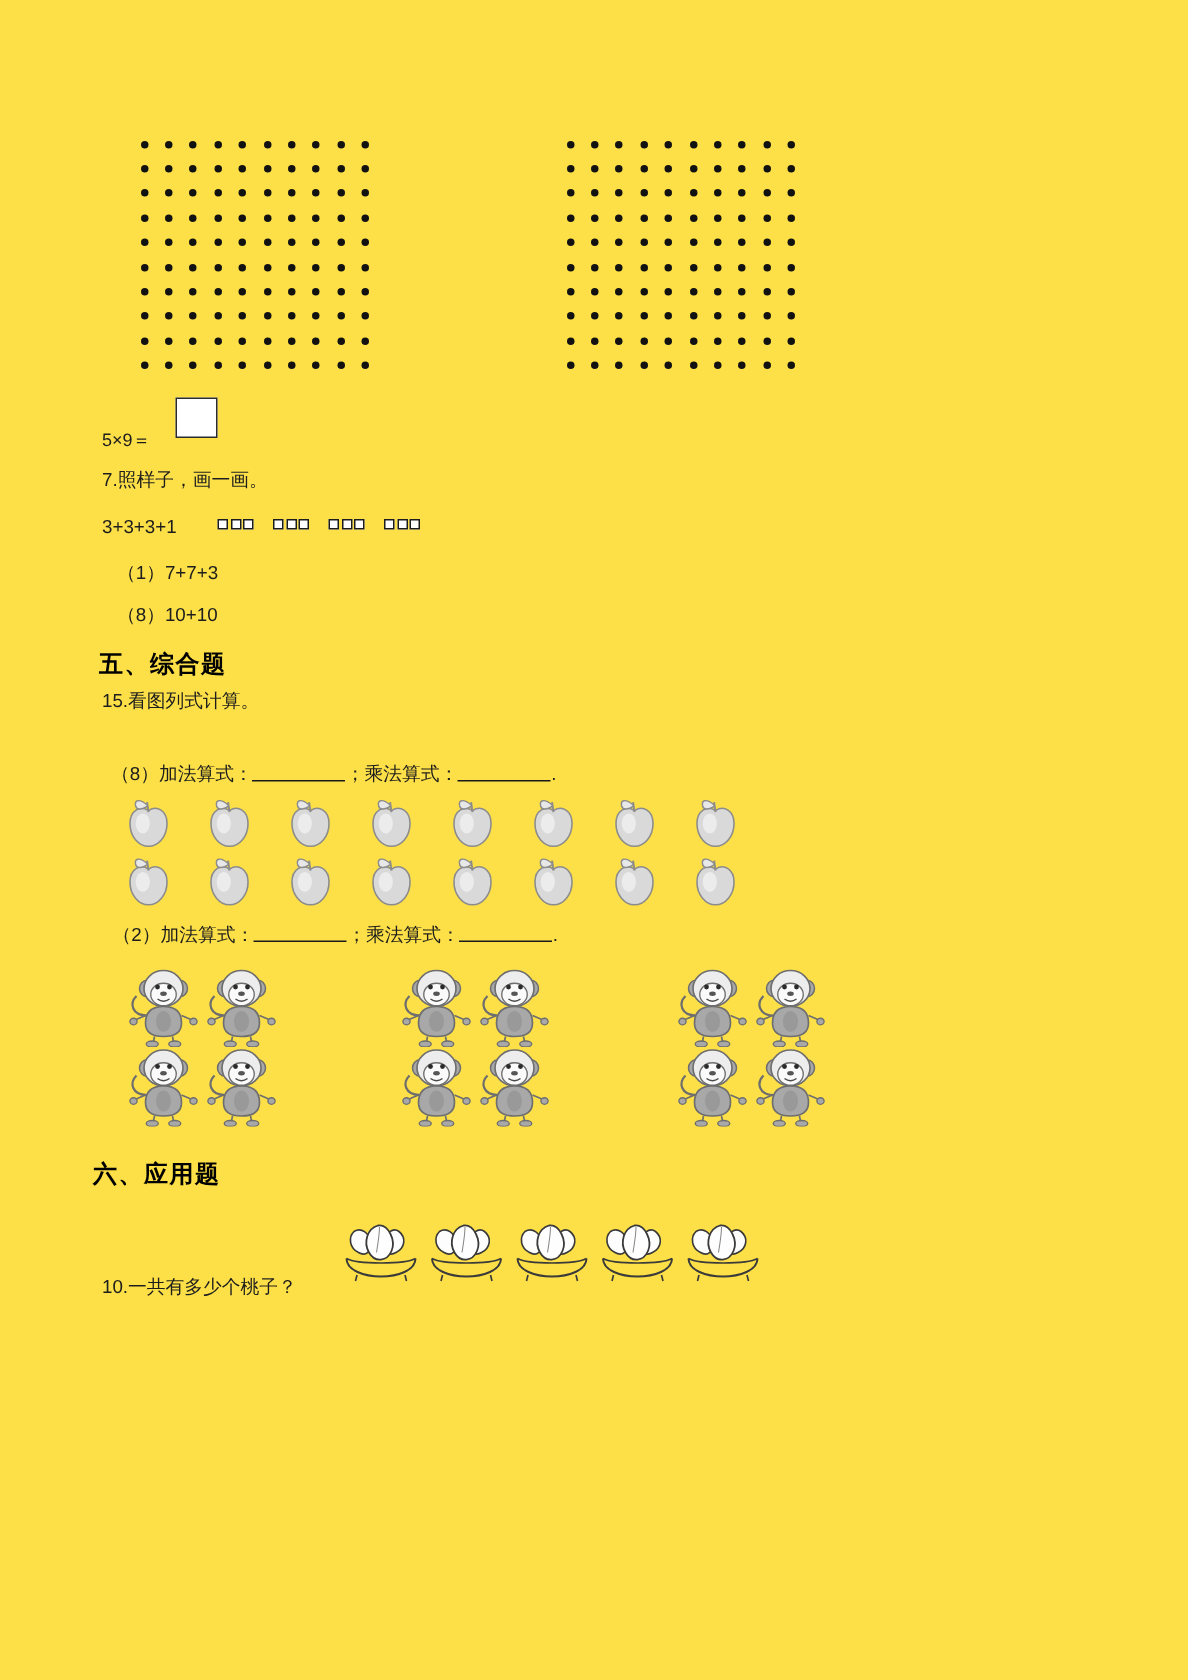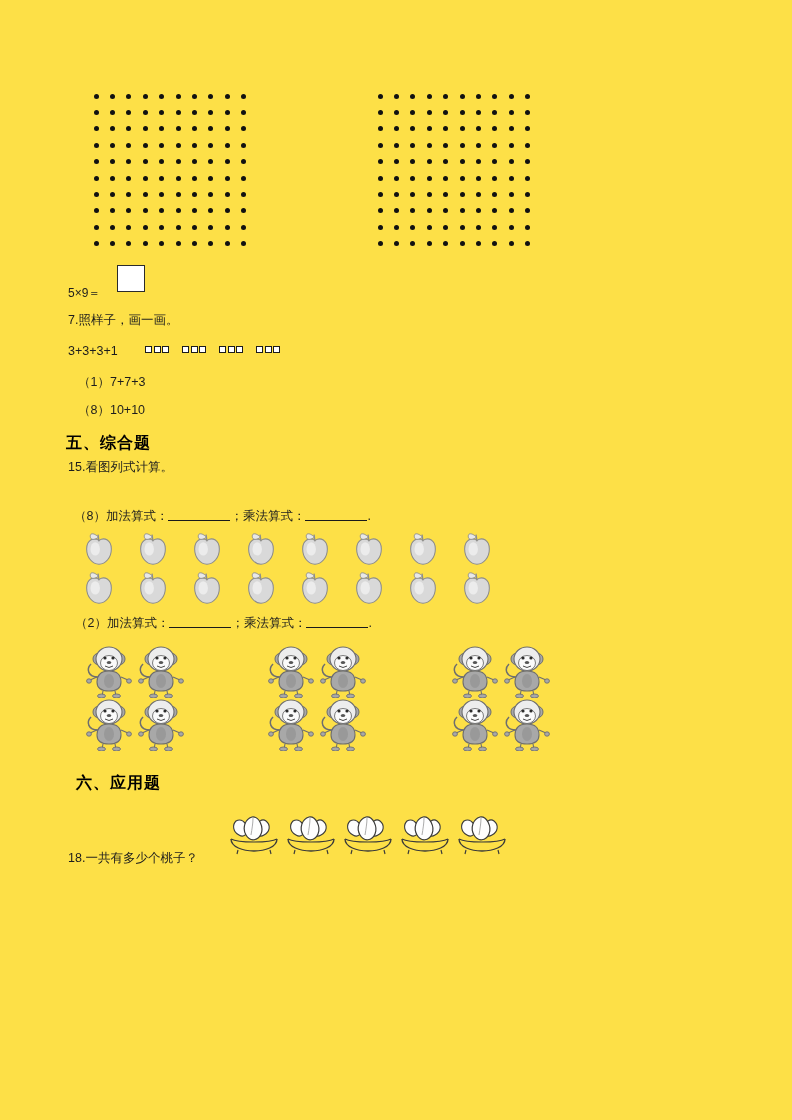--- a/index.html
+++ b/index.html
@@ -723,21 +723,21 @@
     <ellipse cx="5" cy="36" rx="2.4" ry="2.2" fill="#a8a8a8" stroke="#6e6e6e" stroke-width="0.9"></ellipse>
     <ellipse cx="45" cy="36" rx="2.4" ry="2.2" fill="#a8a8a8" stroke="#6e6e6e" stroke-width="0.9"></ellipse>
     <path d="M14 32 C4 32 2 24 7 19" stroke="#6e6e6e" stroke-width="1.5" fill="none"></path>
     <path d="M19 46 L18 51" stroke="#6e6e6e" stroke-width="1.1"></path>
     <path d="M31 46 L32 51" stroke="#6e6e6e" stroke-width="1.1"></path>
     <ellipse cx="17.5" cy="51" rx="4" ry="2" fill="#a8a8a8" stroke="#6e6e6e" stroke-width="0.9"></ellipse>
     <ellipse cx="32.5" cy="51" rx="4" ry="2" fill="#a8a8a8" stroke="#6e6e6e" stroke-width="0.9"></ellipse>
   </svg></span>
     </div>
 
-  <div class="heading" style="left:76px; top:773px;">六、应用题</div>
+  <div class="heading" style="left:62px; top:773px;">六、应用题</div>
 
   <div class="peach-row" id="peach-row" style="left:226px; top:809px;">
       <span><svg class="peach-plate" viewBox="0 0 56 46">
     <path d="M10 12 C6 16 7 23 13 26 C18 29 22 25 21 19 C20 13 15 9 10 12 Z" fill="#fdfdfd" stroke="#3a3a3a" stroke-width="1.1"></path>
     <path d="M40 12 C45 16 44 23 38 26 C33 29 29 25 30 19 C31 13 36 9 40 12 Z" fill="#fdfdfd" stroke="#3a3a3a" stroke-width="1.1"></path>
     <path d="M26 8 C19 10 16 19 20 26 C24 33 32 32 35 25 C38 18 33 7 26 8 Z" fill="#fefefe" stroke="#3a3a3a" stroke-width="1.2"></path>
     <path d="M27 9 C27 14 26 20 25 26" stroke="#888" stroke-width="0.7" fill="none"></path>
     <path d="M5 30 C5 38 17 42 28 42 C39 42 51 38 51 30" fill="none" stroke="#3a3a3a" stroke-width="1.3"></path>
     <path d="M5 30 C12 34 44 34 51 30" fill="none" stroke="#3a3a3a" stroke-width="1.1"></path>
     <path d="M12 41 L11 45" stroke="#3a3a3a" stroke-width="1.1"></path>
@@ -778,15 +778,15 @@
     <path d="M40 12 C45 16 44 23 38 26 C33 29 29 25 30 19 C31 13 36 9 40 12 Z" fill="#fdfdfd" stroke="#3a3a3a" stroke-width="1.1"></path>
     <path d="M26 8 C19 10 16 19 20 26 C24 33 32 32 35 25 C38 18 33 7 26 8 Z" fill="#fefefe" stroke="#3a3a3a" stroke-width="1.2"></path>
     <path d="M27 9 C27 14 26 20 25 26" stroke="#888" stroke-width="0.7" fill="none"></path>
     <path d="M5 30 C5 38 17 42 28 42 C39 42 51 38 51 30" fill="none" stroke="#3a3a3a" stroke-width="1.3"></path>
     <path d="M5 30 C12 34 44 34 51 30" fill="none" stroke="#3a3a3a" stroke-width="1.1"></path>
     <path d="M12 41 L11 45" stroke="#3a3a3a" stroke-width="1.1"></path>
     <path d="M44 41 L45 45" stroke="#3a3a3a" stroke-width="1.1"></path>
   </svg></span>
     </div>
 
-  <div class="txt" style="left:68px; top:851px;">18.一共有多少个桃子？</div>
+  <div class="txt" style="left:68px; top:851px;">10.一共有多少个桃子？</div>
 
 </div>
 
 </body></html>

